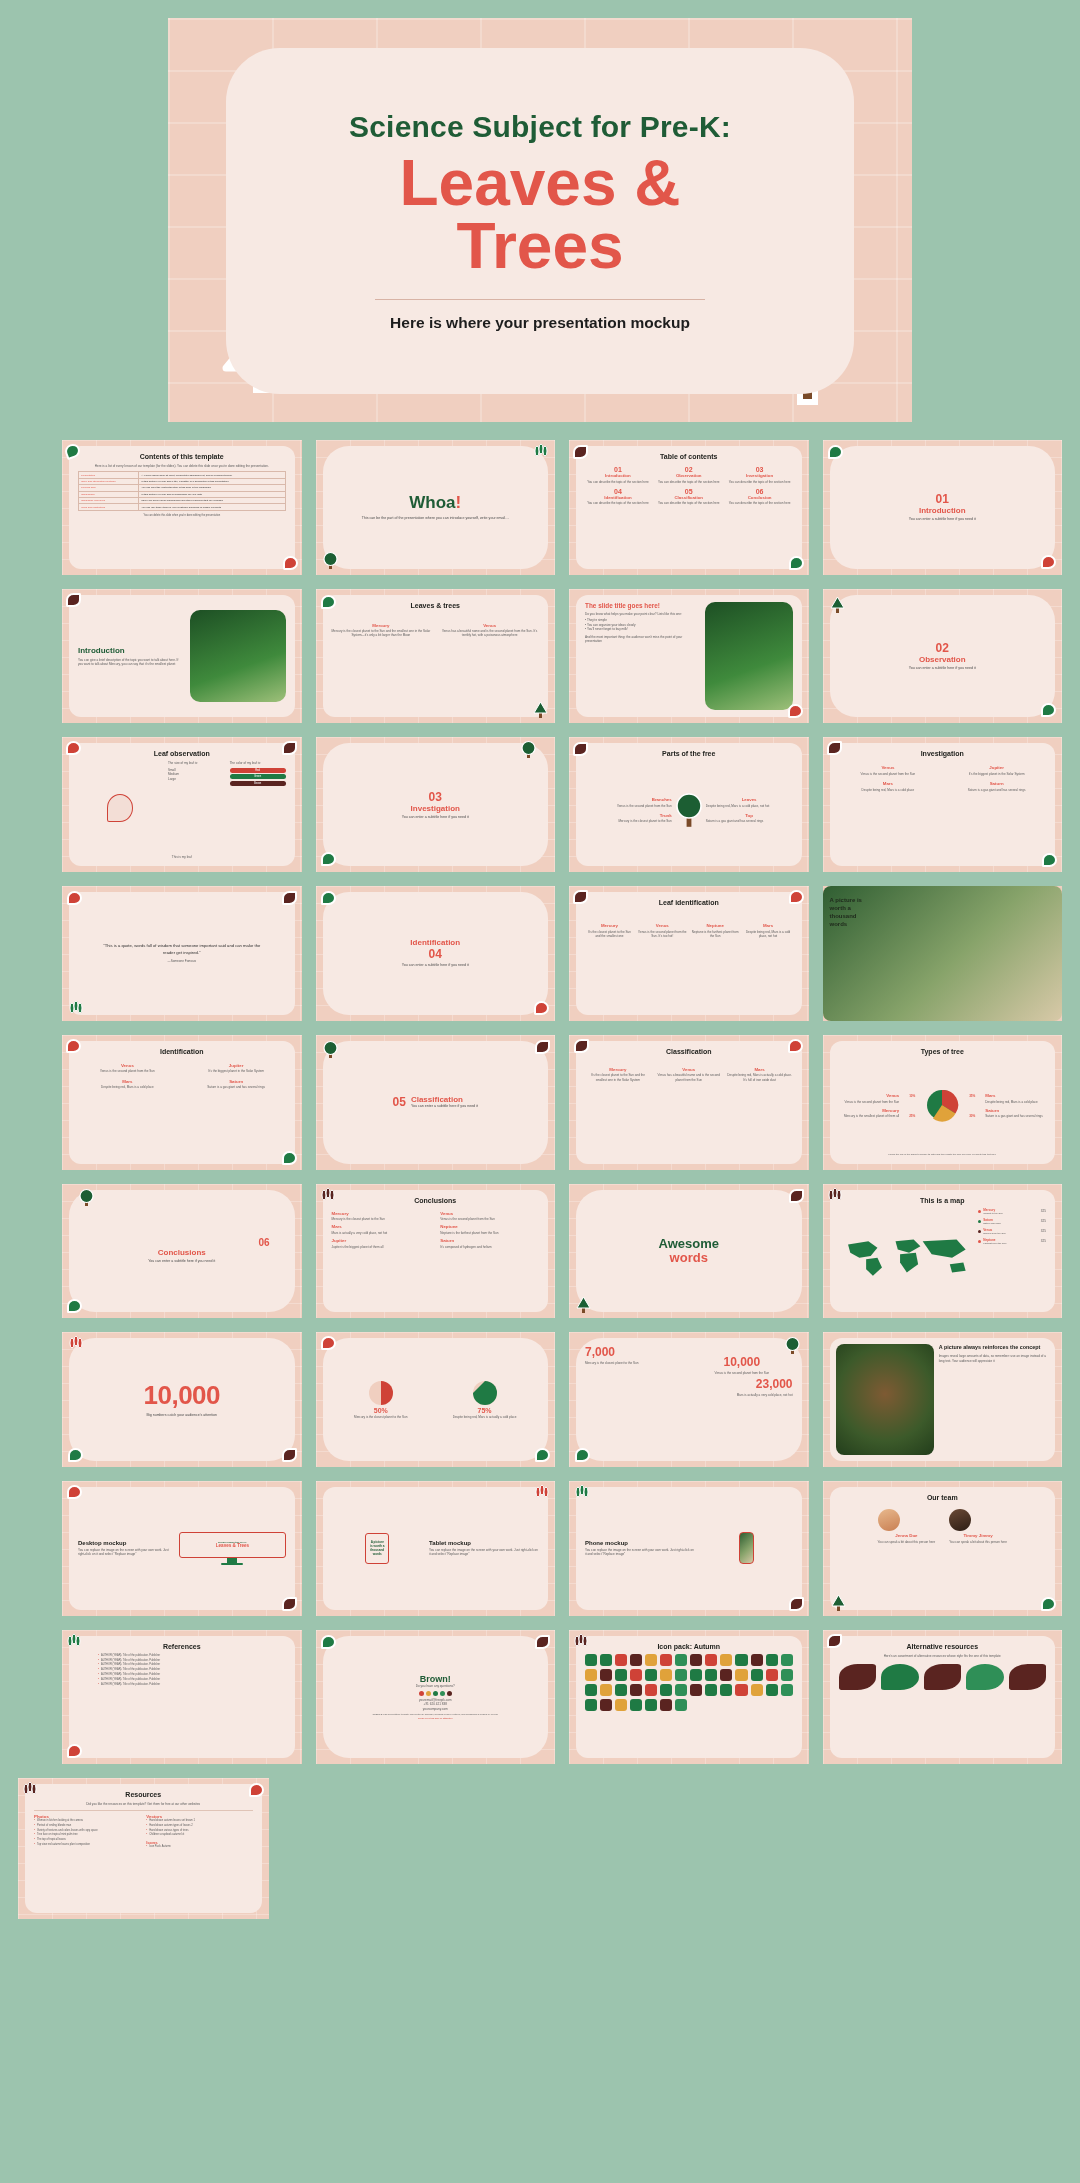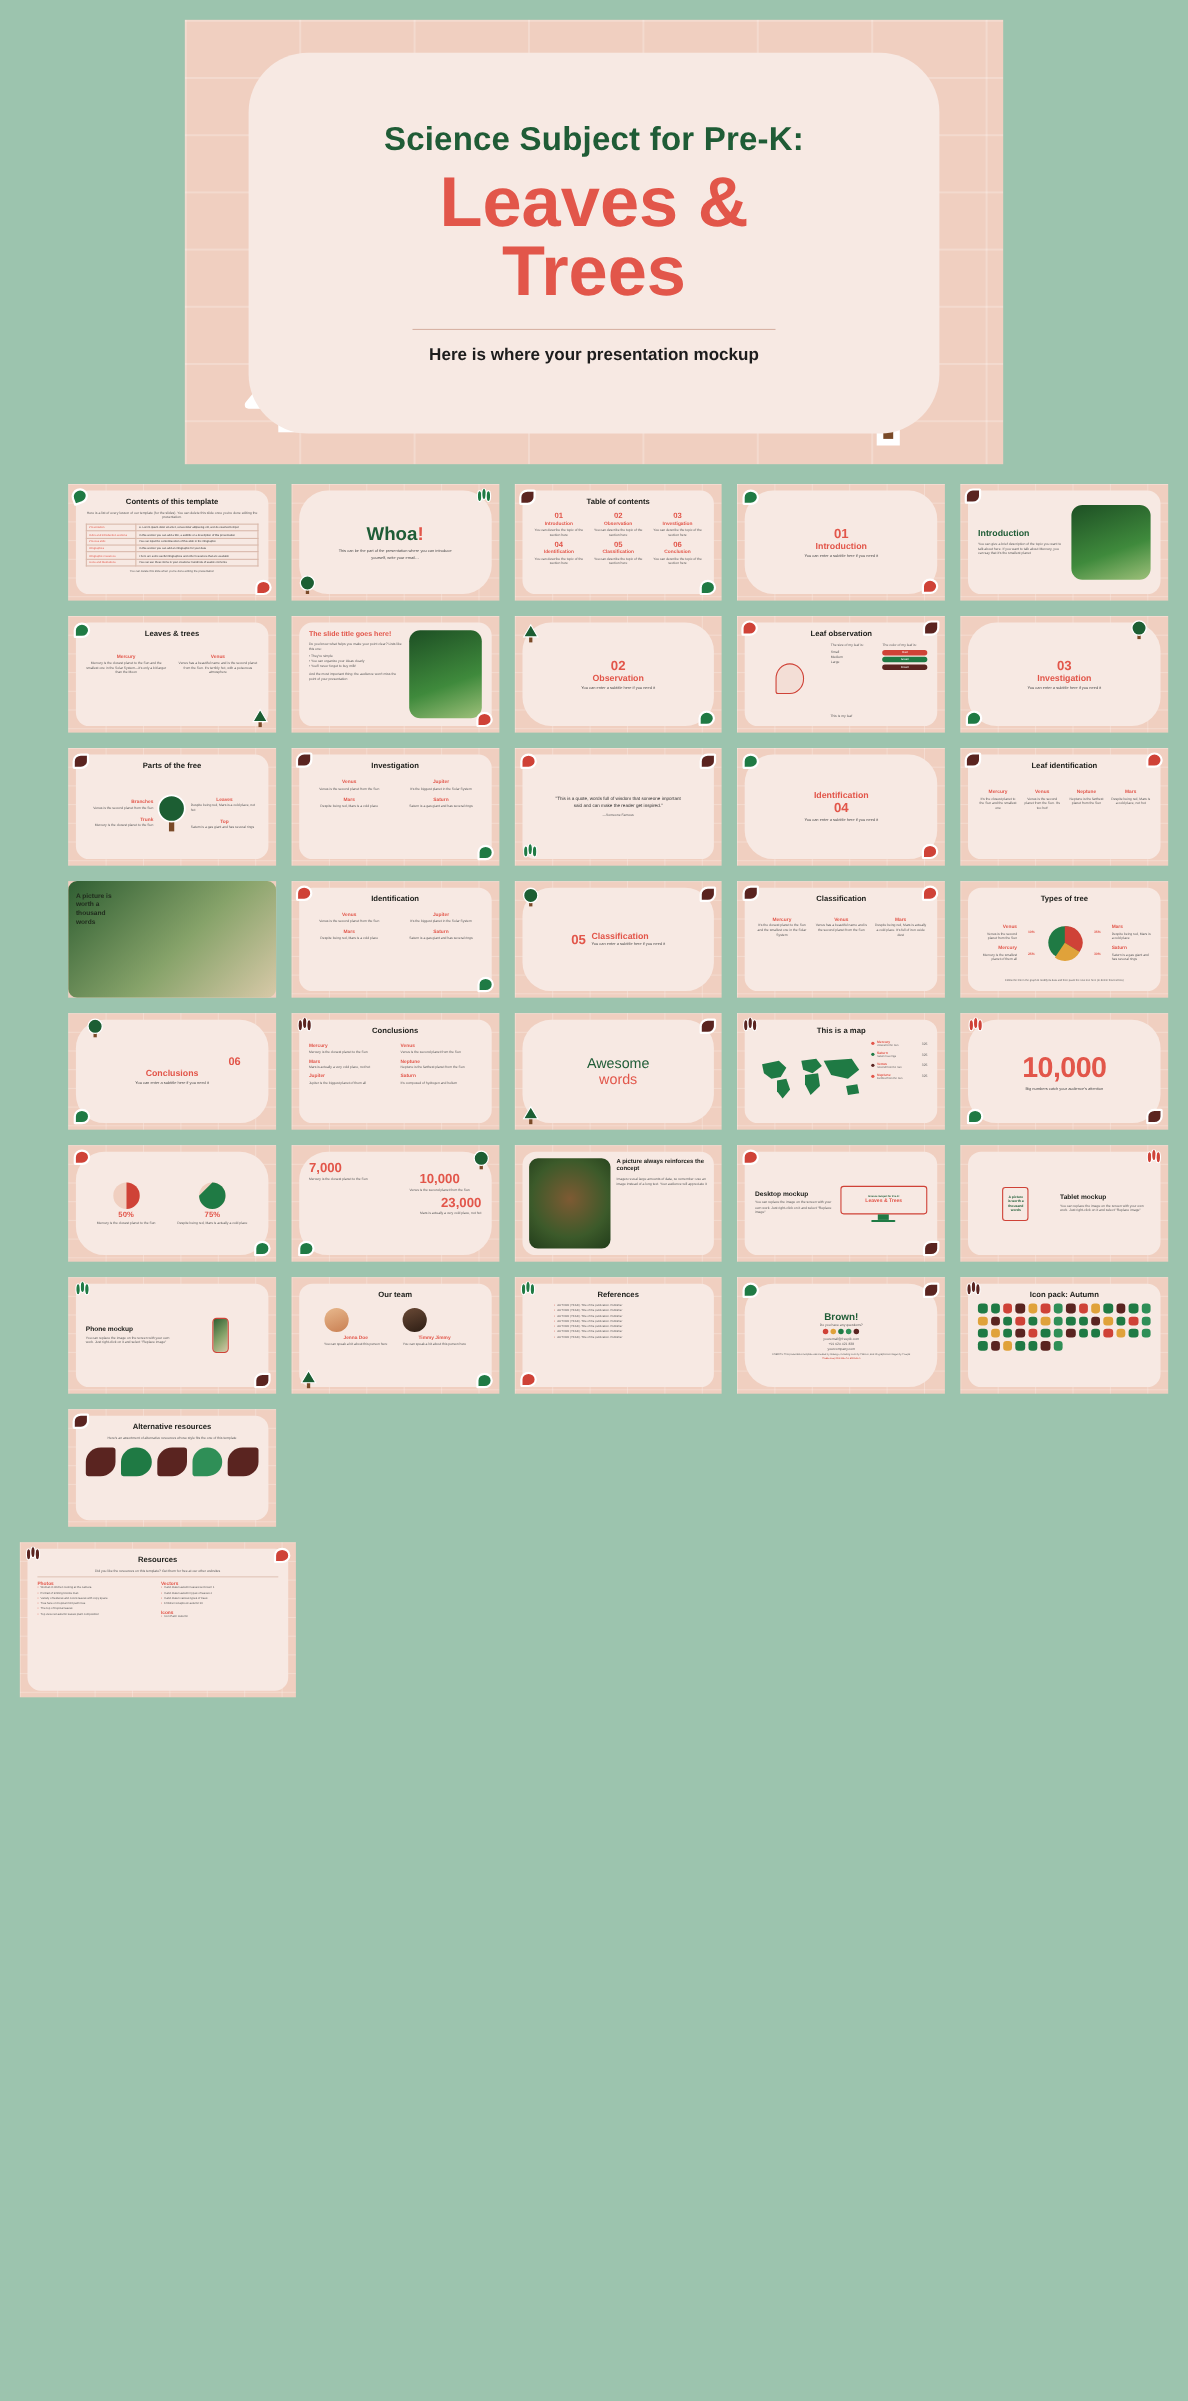--- a/index.html
+++ b/index.html
@@ -66,21 +66,21 @@
   .leaf-dark::after {
     content:""; position:absolute; left:46%; top:10%;
     width:3px; height:72%; background:#2e1210;
   }
   .pine { width: 110px; height: 150px; }
   .tree-round { width: 110px; height: 120px; }
 
   
   .grid {
     display: grid;
-    grid-template-columns: repeat(5, 1fr);
+    grid-template-columns: repeat(4, 1fr);
     gap: 14px 14px;
     margin-left: 44px;
   }
   .slide {
     position: relative;
     background: #f0cfc0;
     aspect-ratio: 16 / 9;
     overflow: hidden;
     font-size: 4.6px;
     color: #2e2e2e;
@@ -741,21 +741,21 @@
               <ellipse cx="8" cy="5" rx="2" ry="5"></ellipse>
               <ellipse cx="12" cy="7" rx="2" ry="5"></ellipse>
             </g>
           </svg>
       </div>
     </div>
 
     <div class="slide">
       <div class="bg"></div>
       <div class="inner center-col" style="border-radius:26px">
-        <div style="font-size:13px;font-weight:normal;color:#1f5c36;line-height:1.05;text-align:center">
+        <div style="font-size:13px;font-weight:bold;color:#1f5c36;line-height:1.05;text-align:center">
           <span>Awesome</span><br>
           <span style="color:#e2564a">words</span>
         </div>
       </div>
       <div class="mini m-tree" style="left:6px;bottom:4px">
         <svg viewBox="0 0 17 19" width="17" height="19">
             <rect x="7" y="12" width="3" height="6" fill="#7a4a28"></rect>
             <path d="M8.5 2 L15 13 L2 13 Z" fill="#1c5e33" stroke="#fff" stroke-width="1"></path>
           </svg>
       </div>

